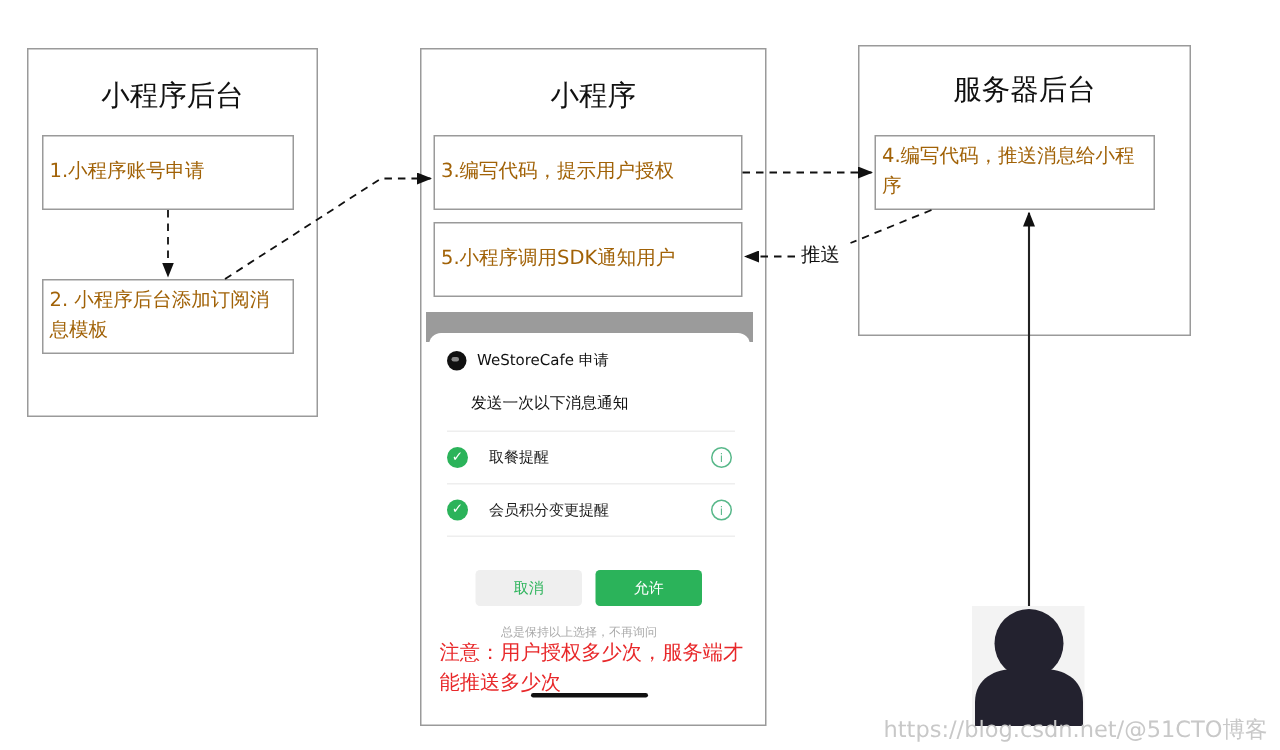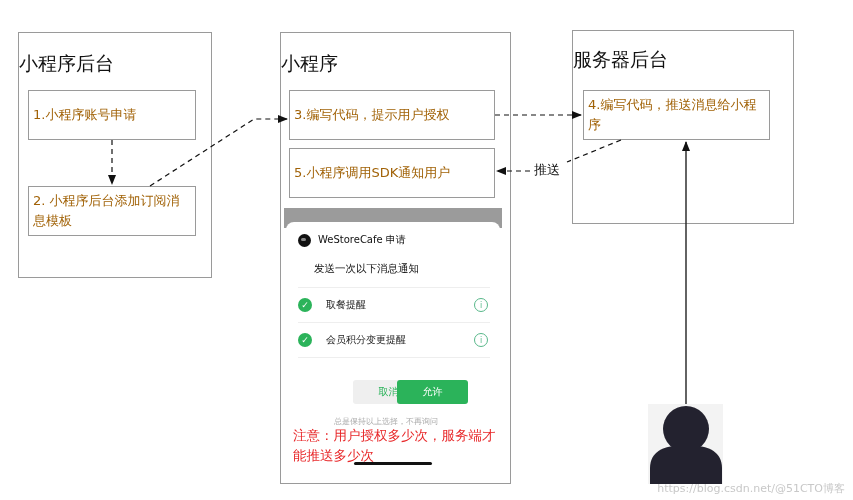--- a/index.html
+++ b/index.html
@@ -1,46 +1,46 @@
 <!DOCTYPE html>
 <html><head>
 <meta charset="utf-8">
 <style>
   html, body { margin: 0; padding: 0; background: #ffffff; }
   body { width: 853px; height: 500px; position: relative; overflow: hidden;
          font-family: "DejaVu Sans", "Liberation Sans", sans-serif; color: #222; }
   .lane { position: absolute; border: 1px solid #9a9a9a; background: #fff; box-sizing: border-box; }
-  .lane-title { position: absolute; left: 0; right: 0; text-align: left; font-size: 19px; color: #111; }
+  .lane-title { position: absolute; left: 0; right: 0; text-align: center; font-size: 19px; color: #111; }
   .step { position: absolute; border: 1px solid #9a9a9a; background: #fff; box-sizing: border-box;
           font-size: 13px; color: #a16207; display: flex; align-items: center; padding: 0 4px; line-height: 20px; }
   svg.arrows { position: absolute; left: 0; top: 0; pointer-events: none; }
   .label { position: absolute; font-size: 13px; color: #111; background: #fff; }
   
   .phone-top { position: absolute; left: 284px; top: 208px; width: 218px; height: 20px; background: #9b9b9b; }
   .sheet { position: absolute; left: 286px; top: 222px; width: 214px; height: 252px; background: #fff;
            border-radius: 8px 8px 0 0; }
   .app-row { position: absolute; left: 12px; top: 11px; display: flex; align-items: center; font-size: 10px; color: #111; }
   .app-logo { width: 13px; height: 13px; border-radius: 50%; background: #111; margin-right: 7px; position: relative; }
   .app-logo::after { content: ""; position: absolute; left: 3px; top: 4px; width: 5px; height: 3px; background: #888; border-radius: 2px; }
   .sheet-sub { position: absolute; left: 28px; top: 40px; font-size: 10.5px; color: #111; }
   .opt { position: absolute; left: 12px; width: 192px; height: 34px; border-top: 1px solid #eee;
          display: flex; align-items: center; font-size: 10px; color: #222; }
   .check { width: 14px; height: 14px; border-radius: 50%; background: #2bb35a; color: #fff; font-size: 9px;
            display: flex; align-items: center; justify-content: center; margin-right: 14px; }
   .info { position: absolute; right: 2px; width: 12px; height: 12px; border: 1px solid #58b88a; border-radius: 50%;
           color: #58b88a; font-size: 8px; display: flex; align-items: center; justify-content: center; }
   .btn { position: absolute; top: 158px; width: 71px; height: 24px; border-radius: 3px; font-size: 10px;
          display: flex; align-items: center; justify-content: center; }
-  .btn-cancel { left: 31px; background: #efefef; color: #2bb35a; margin-left: 36px; }
+  .btn-cancel { left: 31px; background: #efefef; color: #2bb35a; }
   .btn-allow { left: 111px; background: #2bb35a; color: #fff; }
   .faded { position: absolute; left: 48px; top: 194px; font-size: 8px; color: #aaa; font-family: Liberation Serif, serif; }
   .note { position: absolute; left: 293px; top: 425px; width: 210px; font-size: 13.5px; line-height: 20px; color: #e8282a; }
   .home-bar { position: absolute; left: 354px; top: 462px; width: 78px; height: 3px; background: #111; border-radius: 2px; }
   .person-bg { position: absolute; left: 648px; top: 404px; width: 75px; height: 80px; background: #f3f3f3; }
-  .watermark { position: absolute; right: 8px; bottom: 4px; font-size: 11px; color: #c8c8c8; margin-top: 15px; }
+  .watermark { position: absolute; right: 8px; bottom: 4px; font-size: 15px; color: #c8c8c8; margin-top: 15px; }
 </style>
 </head>
 <body>
 
 <div class="lane" style="left:18px;top:32px;width:194px;height:246px;">
   <div class="lane-title" style="top:18px;">小程序后台</div>
 </div>
 <div class="step" style="left:28px;top:90px;width:168px;height:50px;">1.小程序账号申请</div>
 <div class="step" style="left:28px;top:186px;width:168px;height:50px;">2. 小程序后台添加订阅消息模板</div>
 

